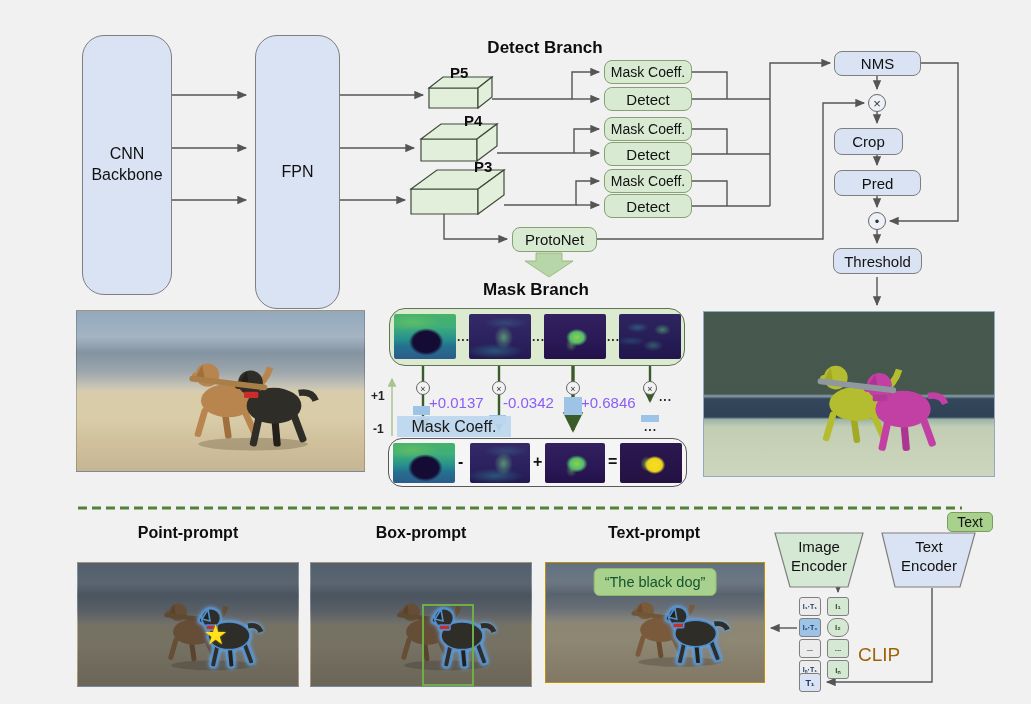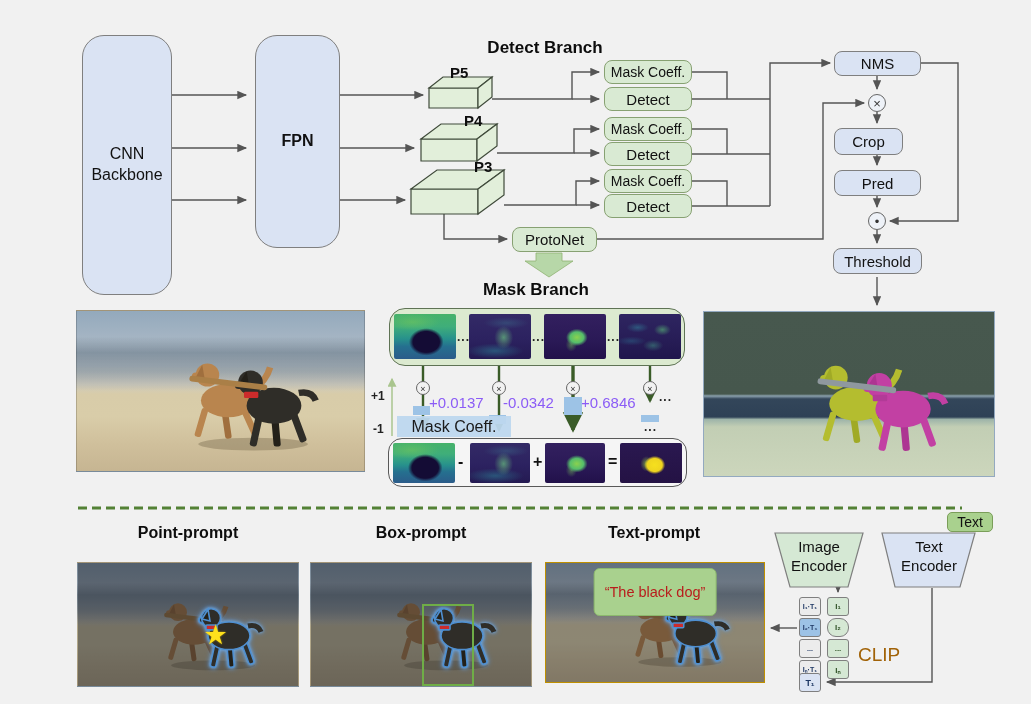--- a/index.html
+++ b/index.html
@@ -64,22 +64,22 @@
       --d1:#b4bd2f; --d1b:#a0aa26; --d2:#c240a3; --d2b:#ad3592;
       --collar:#b23b97; --stick:#8f989e; --shadow:rgba(70,90,80,.25);
       background: linear-gradient(180deg,#47584e 0%,#46574d 50%,#8aa0ad 51.2%,#33465a 53%,#2e4156 64%,#9db4a9 65.5%,#c2ceb4 70%,#ccd6bc 100%); }
   .dogs { position:absolute; inset:0; width:100%; height:100%; }
   .shade { position:absolute; inset:0; background:rgba(18,22,30,.5); }
   .hl { filter: drop-shadow(0 0 1.5px #79aede) drop-shadow(0 0 2.5px rgba(90,150,220,.9)); }
   .hl use { stroke:#4f8fd0; stroke-width:1.6px; }
   .star { position:absolute; font-size:27px; line-height:1; color:#ffe11c; text-shadow:0 0 2px #c8a800; }
   .greenbox { position:absolute; border:2px solid #6fad47; background:transparent; }
   .pill { position:absolute; left:50%; top:5px; transform:translateX(-50%); background:#a9d18e;
-          border:1px solid #8cb96d; border-radius:6px; padding:15px 10px; font-size:14.5px;
-          color:#b91c1c; white-space:nowrap; }
+          border:1px solid #8cb96d; border-radius:6px; padding:5px 10px; font-size:14.5px;
+          color:#14532d; white-space:nowrap; }
   .cell { position:absolute; width:22px; height:19px; border:1px solid #7f7f7f; border-radius:3px;
           display:flex; align-items:center; justify-content:center; font-size:7px; font-weight:bold;
           color:#1f3864; background:#ececec; }
   .cell.g { background:#d5e8d4; color:#2f5226; }
   .cell.b { background:#9dc3e6; }
   .cell.t { background:#dae3f3; font-size:9px; }
   .enc { position:absolute; text-align:center; font-size:15px; line-height:1.25; color:#111; }
   .cliplab { position:absolute; font-size:19px; color:#a16207;text-align:right; }
 </style>
 </head>
@@ -204,21 +204,21 @@
 
     <path d="M78,508 H962" stroke="#538135" stroke-width="3" stroke-dasharray="9 5" fill="none"></path>
 
     <polygon points="775,533 863,533 848,587 790,587" fill="#d5e8d4" stroke="#7f7f7f" stroke-width="1.2"></polygon>
     <polygon points="882,533 975,533 960,587 895,587" fill="#dae3f3" stroke="#7f7f7f" stroke-width="1.2"></polygon>
   </svg>
 
   <div class="box bigblue" style="left:82px; top:35px; width:90px; height:260px;">
     <span style="padding:0 8px;">CNN Backbone</span>
   </div>
-  <div class="box bigblue" style="left:255px; top:35px; width:85px; height:213px;font-weight:bold;">
+  <div class="box bigblue" style="left:255px; top:35px; width:85px; height:274px;">
     <span>FPN</span>
   </div>
 
   <div class="title" style="left:455px; top:38px; width:180px;">Detect Branch</div>
 
   <div class="small-label" style="left:450px; top:64px;">P5</div>
   <div class="small-label" style="left:464px; top:112px;">P4</div>
   <div class="small-label" style="left:474px; top:158px;">P3</div>
 
   <div class="box green" style="left:604px; top:60px;  width:88px; height:24px; font-size:14px;">Mask Coeff.</div>

